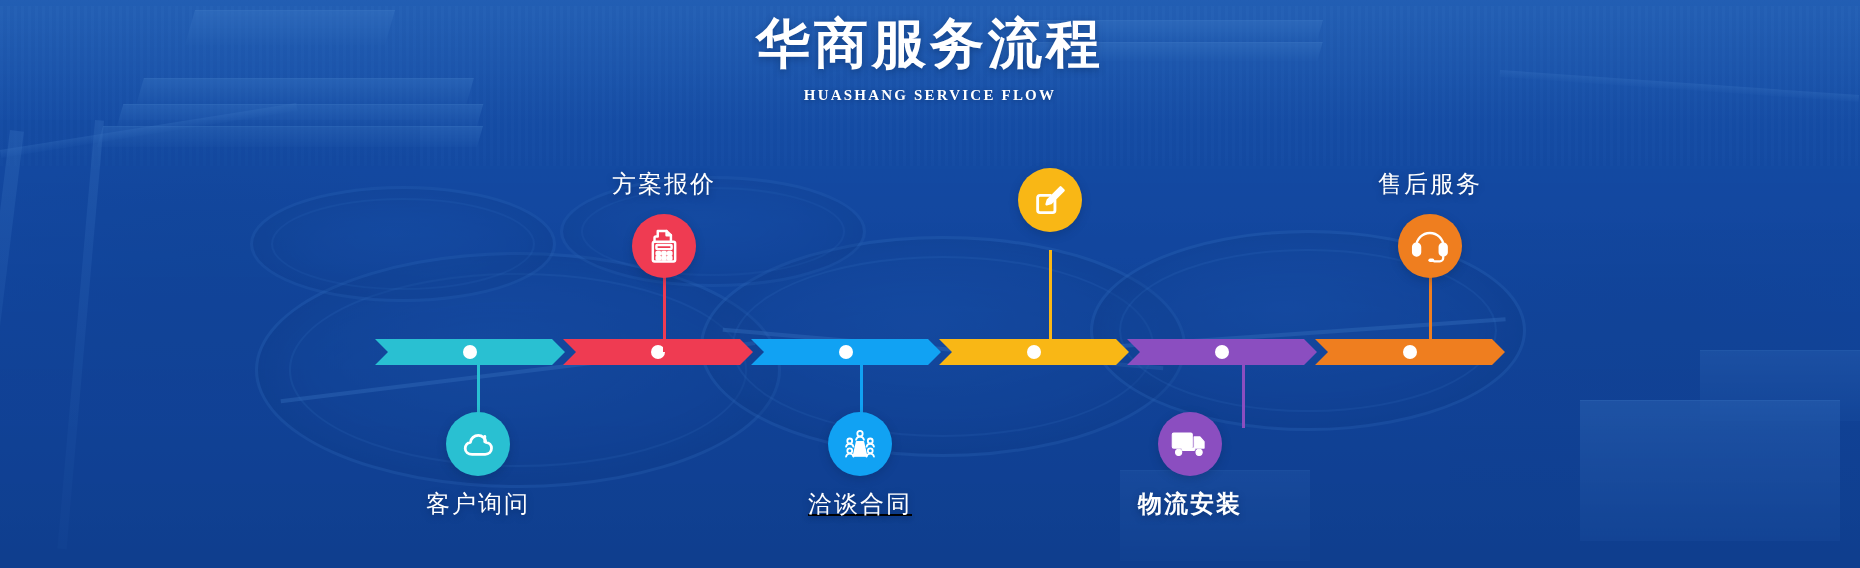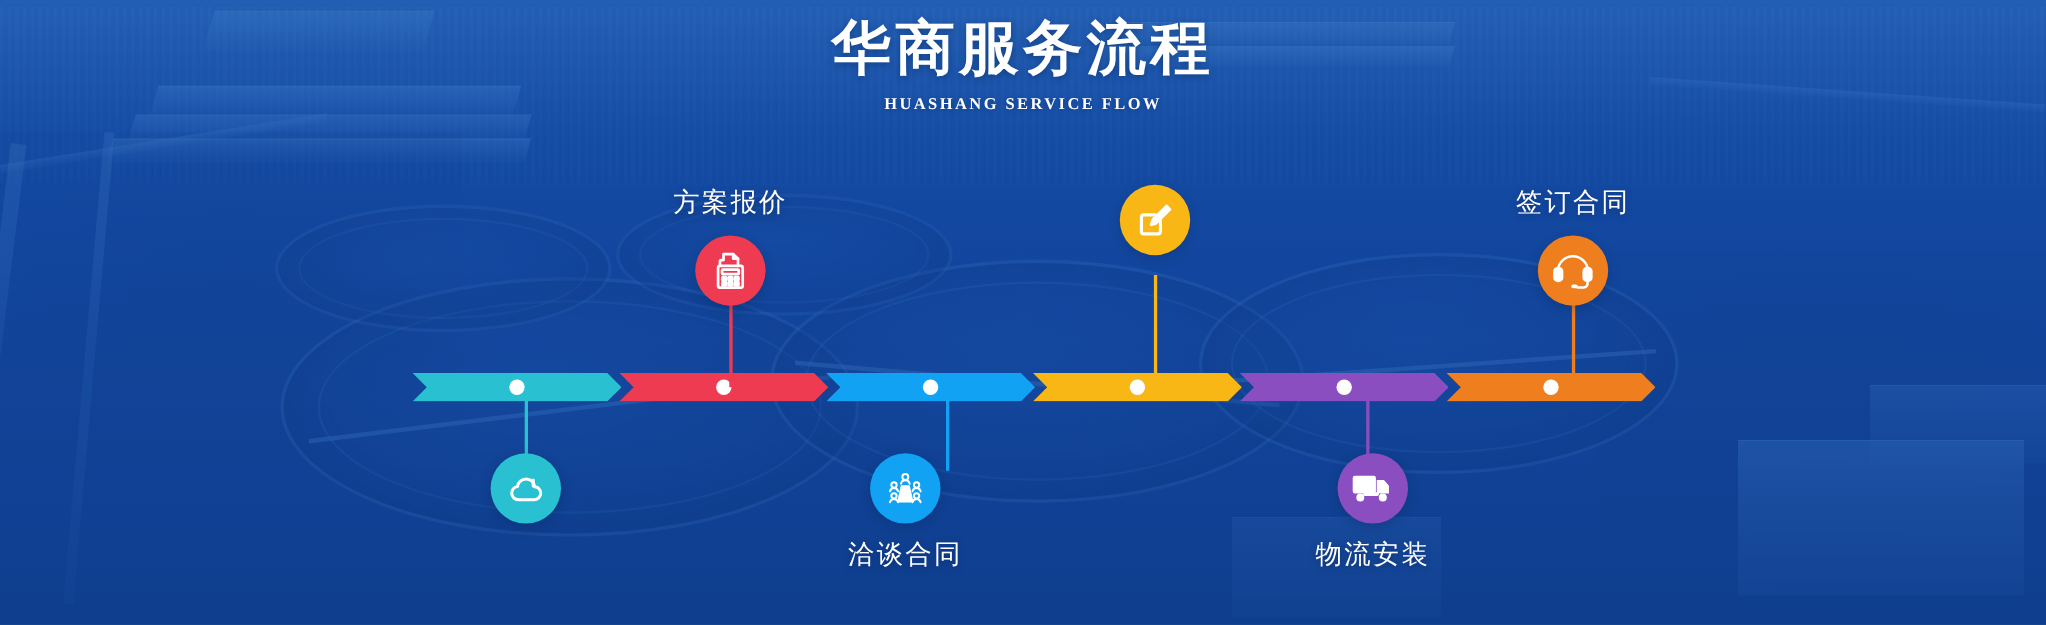--- a/index.html
+++ b/index.html
@@ -273,41 +273,42 @@
 
     <div id="steps-layer">
         <div class="stem" style="background: rgb(41, 192, 210); left: 477px; top: 352px; height: 76px;"></div>
         <div class="step below" style="left: 368px; width: 220px; top: 412px;">
           <div class="icon-circle" style="background: rgb(41, 192, 210);">
             <svg width="36" height="36" viewBox="0 0 40 40" fill="none" stroke="#fff" stroke-width="3.1" stroke-linejoin="round" stroke-linecap="round">
       <path d="M12.5 30.5h14.5c4.1 0 7-3 7-6.7 0-3.5-2.6-6.3-6.1-6.6-.5-4.4-4.1-7.7-8.6-7.7-4.5 0-8.2 3.3-8.7 7.6C7.2 17.6 4.8 20.4 4.8 24c0 3.8 3.1 6.5 7.7 6.5z" transform="translate(1,1)"></path>
       <path d="M27.5 11.5v6"></path>
     </svg>
           </div>
+          <div class="step-label">客户询问</div>
         </div>
         <div class="stem" style="background: rgb(239, 59, 82); left: 663px; top: 250px; height: 102px;"></div>
         <div class="step above" style="left: 554px; width: 220px; top: 168px;">
           <div class="step-label">方案报价</div>
           <div class="icon-circle" style="background: rgb(239, 59, 82);">
             <svg width="34" height="36" viewBox="0 0 34 38" fill="none" stroke="#fff" stroke-width="2.6" stroke-linejoin="round" stroke-linecap="round">
       <path d="M7 14.5v-4.2c0-.8.6-1.4 1.4-1.4h2V3.2h9.3l4.6 4.4v7.0"></path>
       <path d="M19.7 3.2v4.4h4.6"></path>
       <rect x="5.2" y="14.5" width="23.6" height="20.8" rx="1.8"></rect>
       <rect x="9" y="18" width="16" height="4.3" rx=".8"></rect>
       <rect x="9.2" y="25.2" width="3.6" height="3.1" rx=".6" fill="#fff"></rect>
       <rect x="15.2" y="25.2" width="3.6" height="3.1" rx=".6" fill="#fff"></rect>
       <rect x="21.2" y="25.2" width="3.6" height="3.1" rx=".6" fill="#fff"></rect>
       <rect x="9.2" y="30.1" width="3.6" height="3.1" rx=".6" fill="#fff"></rect>
       <rect x="15.2" y="30.1" width="3.6" height="3.1" rx=".6" fill="#fff"></rect>
       <rect x="21.2" y="30.1" width="3.6" height="3.1" rx=".6" fill="#fff"></rect>
     </svg>
           </div>
         </div>
         <div class="stem" style="background: rgb(17, 162, 243); left: 860px; top: 352px; height: 76px;"></div>
-        <div class="step below" style="left: 713px; width: 220px; top: 412px;">
+        <div class="step below" style="left: 750px; width: 220px; top: 412px; text-decoration: underline;">
           <div class="icon-circle" style="background: rgb(17, 162, 243);">
             <svg width="36" height="36" viewBox="0 0 40 40" fill="none" stroke="#fff" stroke-width="2" stroke-linejoin="round" stroke-linecap="round">
       <circle cx="20" cy="8.5" r="3"></circle>
       <path d="M15.6 15.3c.5-2.2 2.3-3.6 4.4-3.6s3.9 1.4 4.4 3.6"></path>
       <circle cx="8.6" cy="16.6" r="2.7"></circle>
       <path d="M4.5 23c.5-2 2.2-3.3 4.1-3.3s3.6 1.3 4.1 3.3"></path>
       <circle cx="31.4" cy="16.6" r="2.7"></circle>
       <path d="M27.3 23c.5-2 2.2-3.3 4.1-3.3s3.6 1.3 4.1 3.3"></path>
       <circle cx="8.6" cy="27.5" r="2.7"></circle>
       <path d="M4.5 34c.5-2 2.2-3.3 4.1-3.3S12.2 32 12.7 34"></path>
@@ -321,35 +322,35 @@
         <div class="stem" style="background: rgb(249, 183, 21); left: 1049px; top: 250px; height: 102px;"></div>
         <div class="step above" style="left: 940px; width: 220px; top: 168px;">
           <div class="icon-circle" style="background: rgb(249, 183, 21);">
             <svg width="38" height="38" viewBox="0 0 40 40" fill="none" stroke="#fff" stroke-width="3" stroke-linejoin="round" stroke-linecap="round">
       <path d="M25.2 19.8v11c0 1.4-1.1 2.5-2.5 2.5H9.5C8.1 33.3 7 32.2 7 30.8V17.6c0-1.4 1.1-2.5 2.5-2.5h11"></path>
       <path d="M31.1 6.6l3.2 3.2-13.4 13.4-4.5 1.3 1.3-4.5z" fill="#fff" stroke="#fff" stroke-width="2.6"></path>
     </svg>
           </div>
         </div>
         <div class="stem" style="background: rgb(139, 78, 192); left: 1242px; top: 352px; height: 76px;"></div>
-        <div class="step below" style="left: 1138px; width: 220px; top: 412px;">
+        <div class="step below" style="left: 1080px; width: 220px; top: 412px; font-weight: bold;">
           <div class="icon-circle" style="background: rgb(139, 78, 192);">
             <svg width="40" height="34" viewBox="0 0 44 34" fill="#fff" stroke="#fff" stroke-width="1.2" stroke-linejoin="round">
       <rect x="2.5" y="5" width="22" height="16.5" rx="1.6"></rect>
       <path d="M26.5 9.2h6.4l4.6 5.3v7h-11z"></path>
       <rect x="13" y="21.5" width="14.5" height="2.6" rx="1.2"></rect>
       <circle cx="9.5" cy="26.2" r="3.4"></circle>
       <circle cx="32" cy="26.2" r="3.4"></circle>
     </svg>
           </div>
           <div class="step-label">物流安装</div>
         </div>
         <div class="stem" style="background: rgb(239, 126, 31); left: 1429px; top: 250px; height: 102px;"></div>
         <div class="step above" style="left: 1320px; width: 220px; top: 168px;">
-          <div class="step-label">签订合同</div>
+          <div class="step-label">售后服务</div>
           <div class="icon-circle" style="background: rgb(239, 126, 31);">
             <svg width="40" height="38" viewBox="0 0 42 40" fill="none" stroke="#fff" stroke-width="2.4" stroke-linejoin="round" stroke-linecap="round">
       <path d="M6.6 23.5v-3.1C6.6 12.6 13 6.3 20.9 6.3S35.2 12.6 35.2 20.4v3.1"></path>
       <rect x="3.2" y="17.4" width="7.4" height="12.6" rx="3.5" fill="#fff"></rect>
       <rect x="31.2" y="17.4" width="7.4" height="12.6" rx="3.5" fill="#fff"></rect>
       <path d="M34.9 30v2.6c0 1.9-1.6 3.5-3.5 3.5h-6.2"></path>
       <rect x="19.3" y="33.2" width="6.2" height="3.6" rx="1.8" fill="#fff" stroke="none"></rect>
     </svg>
           </div>
         </div>

